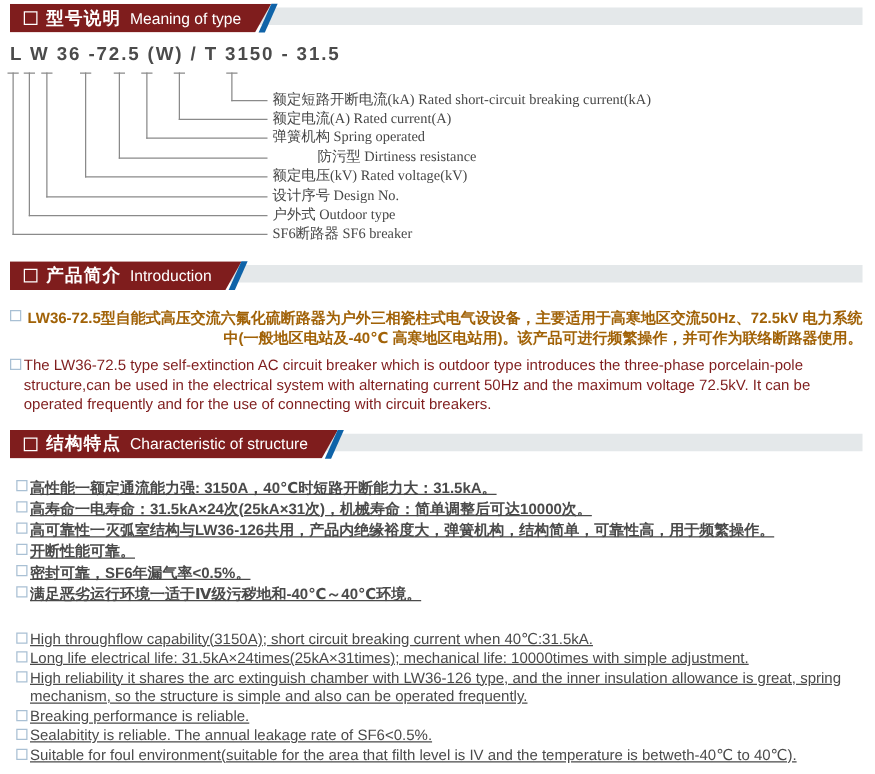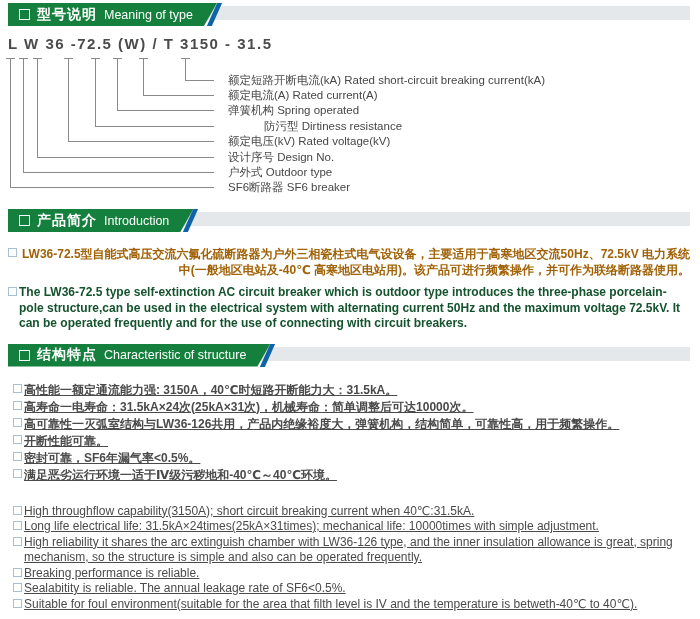--- a/index.html
+++ b/index.html
@@ -3,41 +3,41 @@
 <meta charset="utf-8">
 <style>
   html,body{margin:0;padding:0;background:#ffffff;}
   body{font-family:"Liberation Sans","DejaVu Sans",sans-serif;color:#4a4a4a;}
   .page{position:relative;width:700px;height:619px;background:#fff;overflow:hidden;}
 
   
   .banner{position:relative;height:23px;margin:0 0 0 0;white-space:nowrap;}
   .banner-track{position:absolute;left:8px;right:10px;top:3px;height:14px;background:#e4e8ea;}
   .banner-flag{position:relative;display:inline-flex;align-items:center;gap:7px;height:23px;
-    margin-left:8px;padding:0 24px 0 11px;background:#15803d;color:#fff;
+    margin-left:8px;padding:0 24px 0 11px;background:#7f1d1d;color:#fff;
     clip-path:polygon(0 0,100% 0,calc(100% - 13px) 100%,0 100%);}
   .banner-sq{display:inline-block;width:9px;height:9px;border:1px solid #ffffff;background:transparent;flex:0 0 auto;}
   .banner-zh{font-weight:bold;font-size:14px;letter-spacing:1px;}
   .banner-en{font-size:12.5px;}
   .banner-slash{position:relative;display:inline-block;vertical-align:top;width:5px;height:23px;
     background:#0f63a8;margin-left:-5px;transform:skewX(-24deg);}
 
   
   .model-diagram{position:relative;height:183px;}
   .model-code{position:absolute;left:8px;top:9px;font-size:15px;font-weight:bold;color:#4b4b4b;letter-spacing:1.5px;text-align:center;}
   .tree-elbow{position:absolute;border-left:1px solid #8a8a8a;border-bottom:1px solid #8a8a8a;}
   .tree-cap{position:absolute;border-top:1px solid #8a8a8a;width:9px;height:0;}
-  .tree-label{position:absolute;left:228px;font-size:11.5px;line-height:15px;color:#474747;white-space:nowrap;}
+  .tree-label{position:absolute;left:218px;font-size:11.5px;line-height:15px;color:#474747;white-space:nowrap;font-family:Liberation Serif, serif;}
 
   
   .content{padding:0 10px 0 8px;}
   .para{position:relative;padding-left:11px;margin:0;}
   .sq{position:absolute;left:0;top:2px;width:7px;height:7px;border:1px solid #a9c0d4;background:transparent;}
   .zh-text{font-weight:bold;font-size:12px;line-height:16px;color:#a16207;text-align:right;}
-  .en-text{font-weight:bold;font-size:12px;line-height:15.5px;color:#14532d;}
+  .en-text{font-weight:normal;font-size:12px;line-height:15.5px;color:#7f1d1d;}
 
   .feature-list{list-style:none;margin:5px;padding:0;text-decoration:underline;}
   .feature-list li{position:relative;padding-left:11px;}
   .feature-list.zh li{font-weight:bold;font-size:12px;line-height:17px;}
   .feature-list.en li{font-size:12px;line-height:15.5px;max-width:655px;}
   .spacer-a{height:14px;}
   .spacer-b{height:7px;}
   .spacer-c{height:12px;}
   .spacer-d{height:10px;}
 </style>

